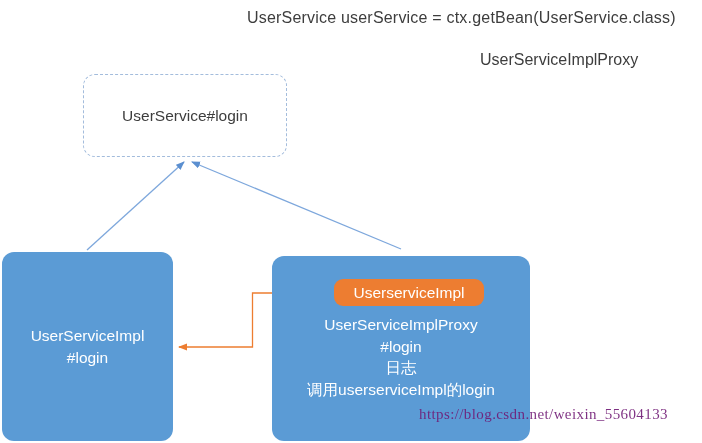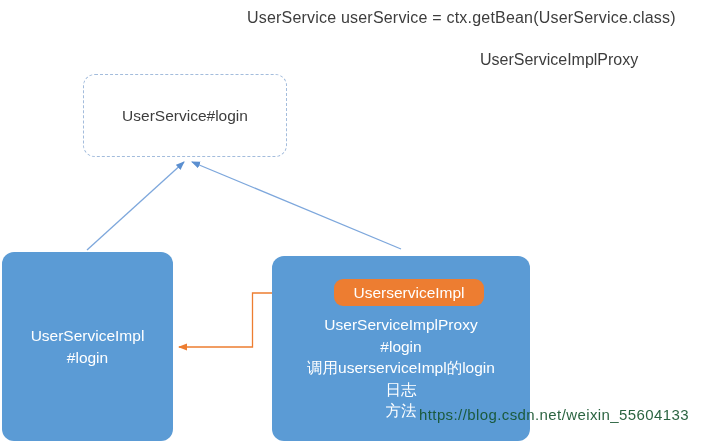--- a/index.html
+++ b/index.html
@@ -124,21 +124,20 @@
   <div class="impl-box impl-left" style="background-color: rgb(91, 155, 213);">
     <div>UserServiceImpl</div>
     <div>#login</div>
   </div>
 
   <div class="impl-box impl-right" style="background-color: rgb(91, 155, 213);">
     <div class="field-tag" style="background-color: rgb(237, 125, 49);">UserserviceImpl</div>
     <div class="proxy-lines">
       <div>UserServiceImplProxy</div>
       <div>#login</div>
+      <div>日志</div>
       <div>调用userserviceImpl的login</div>
-      <div>日志</div>
-      <div>方法</div>
     </div>
   </div>
 
-  <div class="watermark" style="color: #14532d;">https://blog.csdn.net/weixin_55604133</div>
+  <div class="watermark" style="color: #701a75; font-family: Liberation Serif, serif;">https://blog.csdn.net/weixin_55604133</div>
 
 </div>
 
 </body></html>

